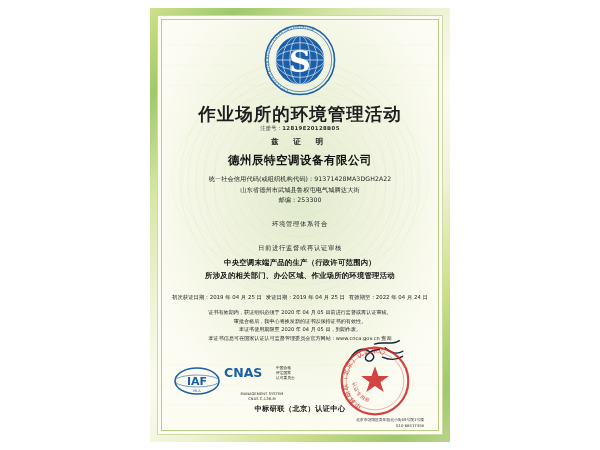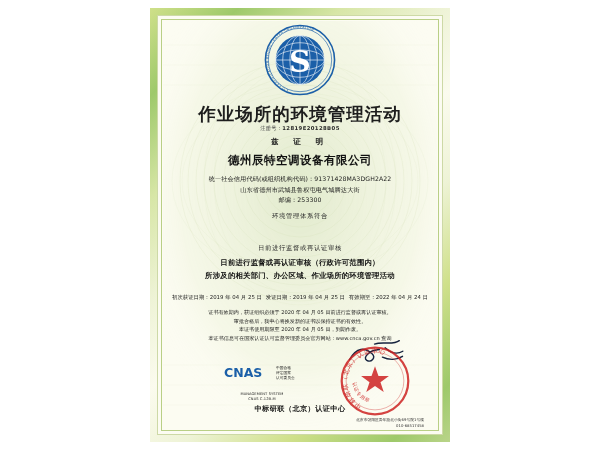--- a/index.html
+++ b/index.html
@@ -154,21 +154,21 @@
   }
 
   .section-label {
     position: absolute;
     left: 0; right: 0;
     text-align: center;
     font-size: 6.4px;
     color: #2b2b2b;
     letter-spacing: .6px;
   }
-  .label-std  { top: 190px; }
+  .label-std  { top: 198px; }
   .label-scope{ top: 222px; }
 
   .standard {
     position: absolute;
     top: 203px;
     left: 0; right: 0;
     text-align: center;
     font-size: 8.6px;
     font-weight: bold;
     color: #111;
@@ -366,21 +366,21 @@
       <div class="kv-block">
         <div>统一社会信用代码(或组织机构代码)：91371428MA3DGH2A22</div>
         <div>山东省德州市武城县鲁权屯电气城腾达大街</div>
         <div>邮编：253300</div>
       </div>
 
       <div class="section-label label-std">环境管理体系符合</div>
 
       <div class="section-label label-scope">日前进行监督或再认证审核</div>
       <div class="scope">
-        <div>日前进行监督或再认证审核（行政许可范围内）</div>
+        <div>中央空调末端产品的生产（行政许可范围内）</div>
         <div>所涉及的相关部门、办公区域、作业场所的环境管理活动</div>
       </div>
 
       <div class="dates">
         <span>初次获证日期：2019 年 04 月 25 日</span>
         <span>发证日期：2019 年 04 月 25 日</span>
         <span>有效期至：2022 年 04 月 24 日</span>
       </div>
 
       <div class="notes">
@@ -413,20 +413,28 @@
           <text font-family="DejaVu Sans, sans-serif" font-size="8.5" fill="#cc2222" opacity=".9" letter-spacing="1">
             <textPath href="#sealring" startOffset="8%">中标研联（北京）认证中心</textPath>
           </text>
           <text font-family="DejaVu Sans, sans-serif" font-size="6.5" fill="#cc2222" opacity=".85" letter-spacing="1">
             <textPath href="#sealring2" startOffset="26%">认证专用章</textPath>
           </text>
         </svg>
       </div>
 
       <div class="logos">
+        <div class="iaf-logo">
+          <svg viewBox="0 0 92 58" width="46" height="30" xmlns="http://www.w3.org/2000/svg">
+            <ellipse cx="46" cy="29" rx="44" ry="26" fill="none" stroke="#1b5fa8" stroke-width="3"></ellipse>
+            <ellipse cx="46" cy="29" rx="44" ry="12" fill="none" stroke="#1b5fa8" stroke-width="1.2"></ellipse>
+            <text x="46" y="36" text-anchor="middle" font-family="DejaVu Sans, sans-serif" font-size="22" font-weight="bold" fill="#1b5fa8">IAF</text>
+            <text x="46" y="50" text-anchor="middle" font-family="DejaVu Sans, sans-serif" font-size="7" fill="#1b5fa8">MLA</text>
+          </svg>
+        </div>
         <div class="cnas-logo">
           <svg viewBox="0 0 156 58" width="78" height="29" xmlns="http://www.w3.org/2000/svg">
             <text x="4" y="30" font-family="DejaVu Sans, sans-serif" font-size="25" font-weight="bold" fill="#1b5fa8">CNAS</text>
             <g font-family="DejaVu Sans, sans-serif" font-size="7.5" fill="#1b1b1b">
               <text x="108" y="14">中国合格</text>
               <text x="108" y="24">评定国家</text>
               <text x="108" y="34">认可委员会</text>
             </g>
           </svg>
         </div>

